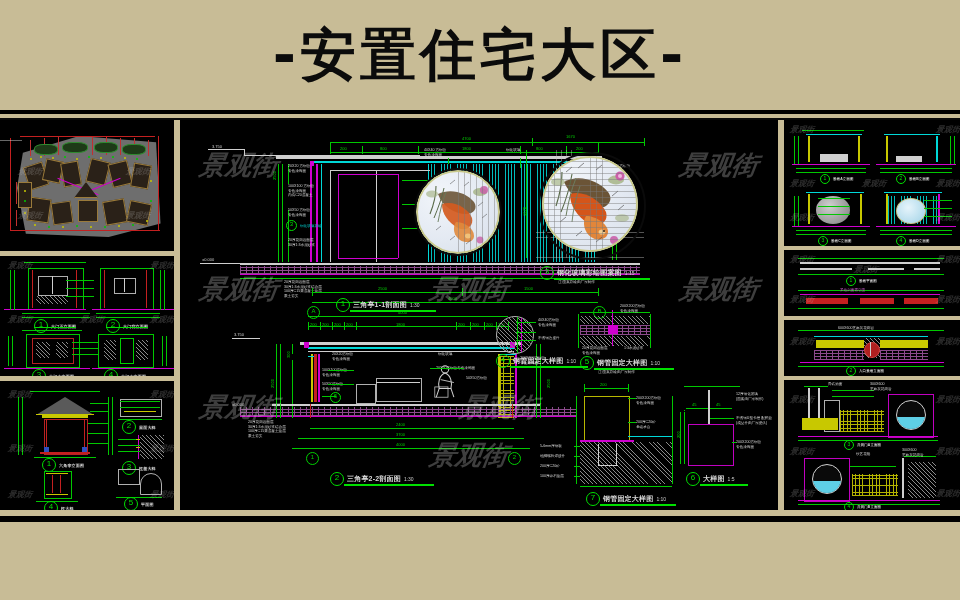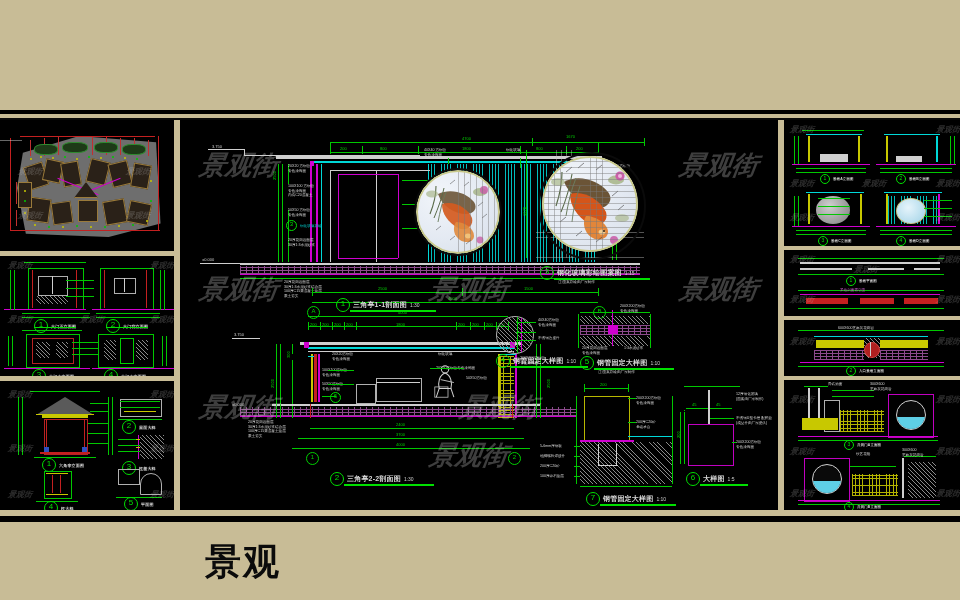--- a/index.html
+++ b/index.html
@@ -132,20 +132,23 @@
   .site-road{position:absolute;background:#c03030;}
   .site-green{position:absolute;background:#1e3a18;border:.5px solid #2f8a2f;border-radius:40%;}
 
   .plant{position:absolute;width:2px;height:2px;border-radius:50%;}
 </style>
 </head>
 <body>
 
 <div class="page">
 
+  <div class="header">
+    <div class="header-title">-安置住宅大区-</div>
+  </div>
   <div class="rule-top"></div>
   <div class="rule-top2"></div>
 
   <div class="board">
 
     <div class="col col-left">
 
       <div class="panel" style="top:0;height:131px;">
         <div class="cad">
 
@@ -956,16 +959,15 @@
           <div class="wm wm-sm" style="left:6px;top:108px;">景观街</div>
           <div class="wm wm-sm" style="left:152px;top:108px;">景观街</div>
         </div>
       </div>
     </div>
   </div>
 
   <div class="rule-bot"></div>
   <div class="footer">
     <div class="footer-inner">
-      <div class="footer-left">景观</div>
     </div>
   </div>
 </div>
 
 </body></html>

